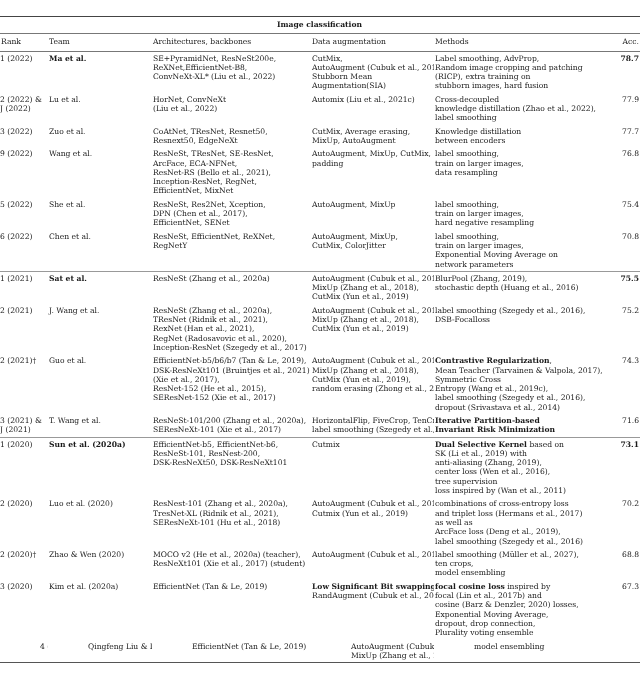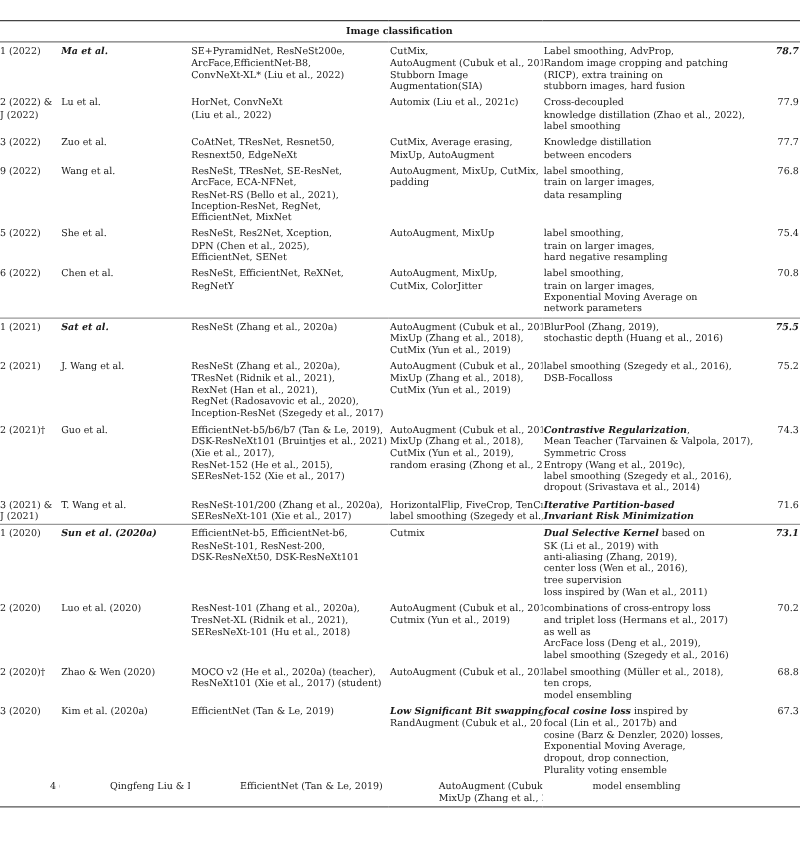--- a/index.html
+++ b/index.html
@@ -33,21 +33,21 @@
   }
   td.acc, th.acc { text-align: right; padding-right: 1px; }
   tr.top-rule td { border-top: 1.6px solid #444; padding: 0; height: 0; }
   tr.section-title th {
     text-align: center; font-weight: bold; padding-top: 3px; padding-bottom: 4px;
     border-bottom: 0.8px solid #777;
   }
   tr.col-header th { padding-top: 3px; padding-bottom: 4px; border-bottom: 0.8px solid #777; }
   tr.group-end td { border-bottom: 1.6px solid #999; }
   tr.table-end td { border-bottom: 1.6px solid #555; padding-left: 40px; }
-  .b { font-weight: bold; font-style: italic; }
+  .b { font-weight: bold; }
   .line { display: block; }
   .rank-cell { padding-left: 0; }
 </style>
 </head>
 <body>
 
 <div class="page">
   <table>
     <colgroup>
       <col class="c-rank">
@@ -57,38 +57,46 @@
         <col class="c-meth">
         <col class="c-acc">
     </colgroup>
     <thead>
       <tr class="top-rule">
           <td colspan="6"></td>
         </tr>
       <tr class="section-title">
         <th colspan="6">Image classification</th>
       </tr>
+      <tr class="col-header">
+        <th>Rank</th>
+        <th>Team</th>
+        <th>Architectures, backbones</th>
+        <th>Data augmentation</th>
+        <th>Methods</th>
+        <th class="acc">Acc.</th>
+      </tr>
     </thead>
     <tbody id="table-body">
         <tr>
           <td class="rank-cell">
             <span class="line">1 (2022)</span>
           </td>
           <td class="b">
             <span class="line">Ma et al.</span>
           </td>
           <td>
             <span class="line">SE+PyramidNet, ResNeSt200e,</span>
-            <span class="line">ArcFace,EfficientNet-B8,</span>
+            <span class="line">ReXNet,EfficientNet-B8,</span>
             <span class="line">ConvNeXt-XL* (Liu et al., 2022)</span>
           </td>
           <td>
             <span class="line">CutMix,</span>
             <span class="line">AutoAugment (Cubuk et al., 2018),</span>
-            <span class="line">Stubborn Image</span>
+            <span class="line">Stubborn Mean</span>
             <span class="line">Augmentation(SIA)</span>
           </td>
           <td>
             <span class="line">Label smoothing, AdvProp,</span>
             <span class="line">Random image cropping and patching</span>
             <span class="line">(RICP), extra training on</span>
             <span class="line">stubborn images, hard fusion</span>
           </td>
           <td class="acc b">
             <span class="line">78.7</span>
@@ -170,21 +178,21 @@
         </tr>
         <tr>
           <td class="rank-cell">
             <span class="line">5 (2022)</span>
           </td>
           <td>
             <span class="line">She et al.</span>
           </td>
           <td>
             <span class="line">ResNeSt, Res2Net, Xception,</span>
-            <span class="line">DPN (Chen et al., 2025),</span>
+            <span class="line">DPN (Chen et al., 2017),</span>
             <span class="line">EfficientNet, SENet</span>
           </td>
           <td>
             <span class="line">AutoAugment, MixUp</span>
           </td>
           <td>
             <span class="line">label smoothing,</span>
             <span class="line">train on larger images,</span>
             <span class="line">hard negative resampling</span>
           </td>
@@ -385,21 +393,21 @@
             <span class="line">Zhao &amp; Wen (2020)</span>
           </td>
           <td>
             <span class="line">MOCO v2 (He et al., 2020a) (teacher),</span>
             <span class="line">ResNeXt101 (Xie et al., 2017) (student)</span>
           </td>
           <td>
             <span class="line">AutoAugment (Cubuk et al., 2018)</span>
           </td>
           <td>
-            <span class="line">label smoothing (Müller et al., 2018),</span>
+            <span class="line">label smoothing (Müller et al., 2027),</span>
             <span class="line">ten crops,</span>
             <span class="line">model ensembling</span>
           </td>
           <td class="acc">
             <span class="line">68.8</span>
           </td>
         </tr>
         <tr>
           <td class="rank-cell">
             <span class="line">3 (2020)</span>

